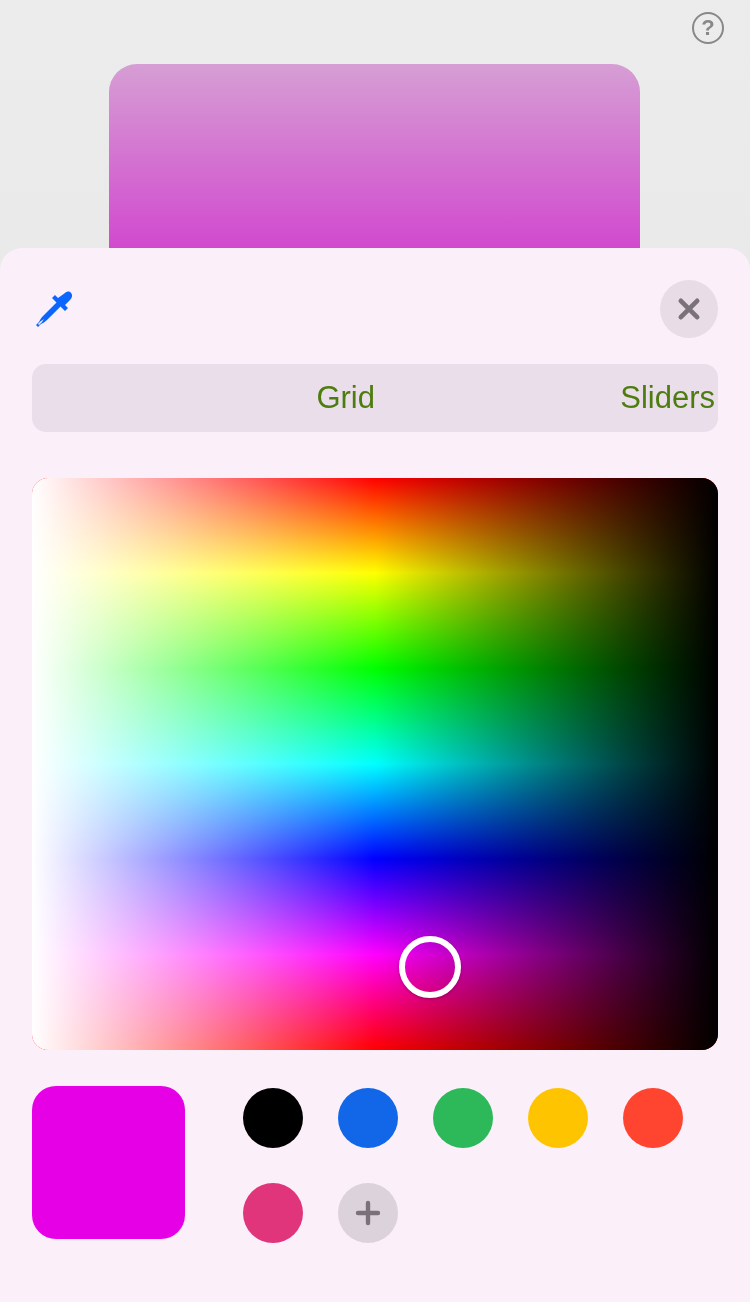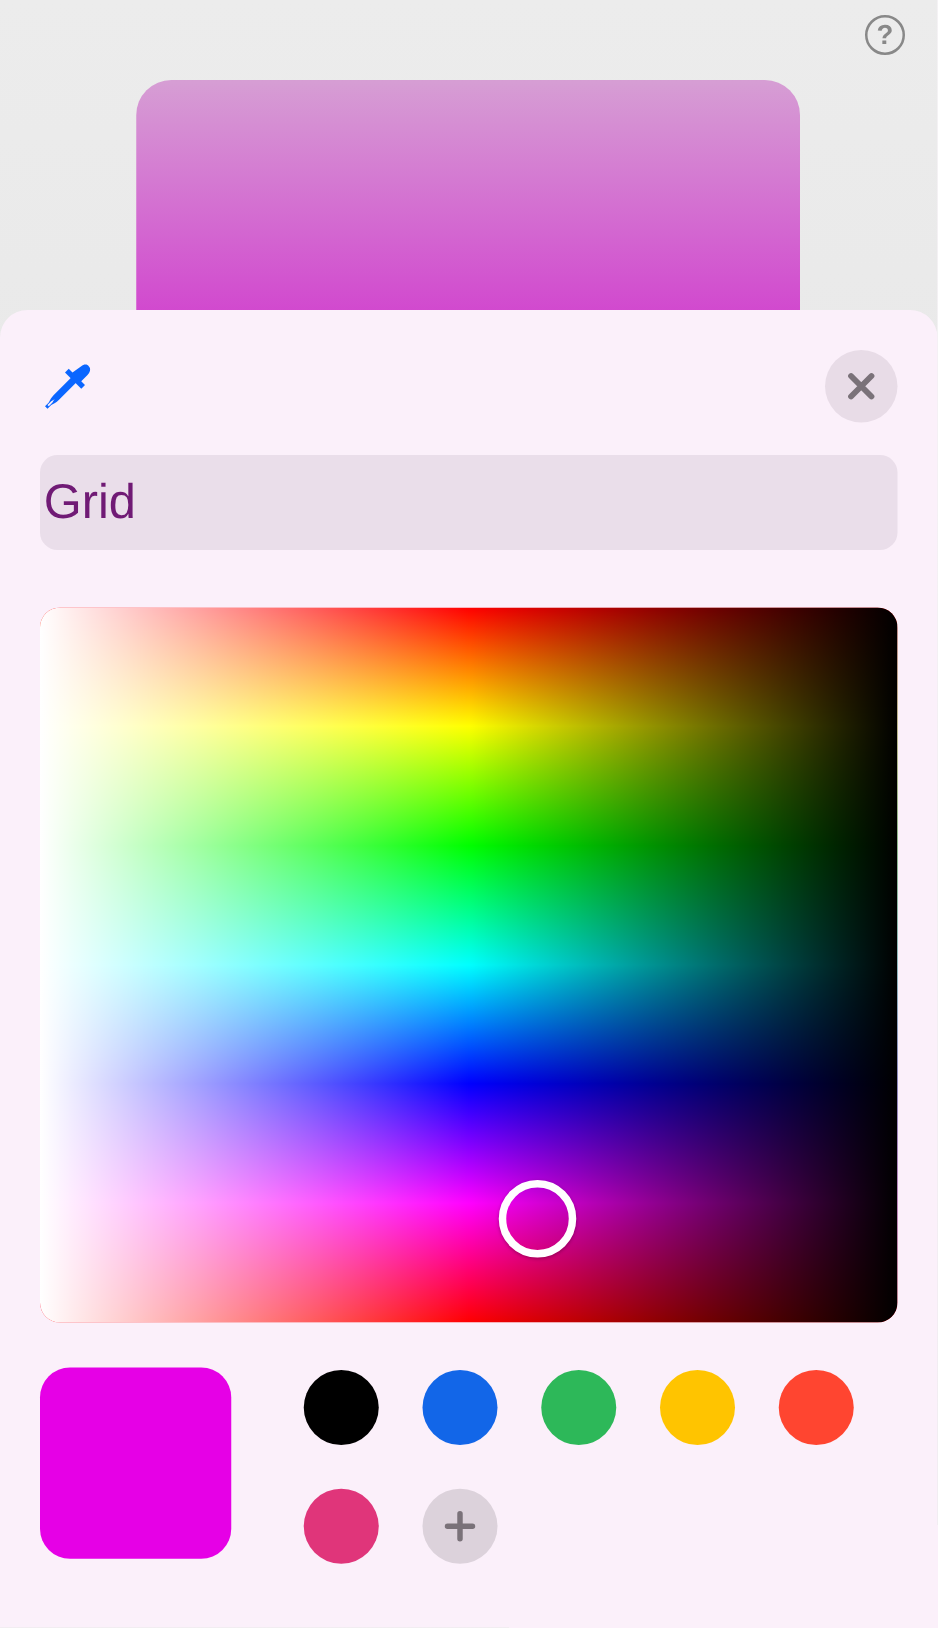--- a/index.html
+++ b/index.html
@@ -90,24 +90,24 @@
     .segmented-control {
       display: flex;
       background: #eadeea;
       border-radius: 14px;
       padding: 3px;
       margin-bottom: 46px;
     }
     
     .segment {
       flex: 1;
-      text-align: left;
+      text-align: right;
       padding: 13px 0;
-      font-size: 39px;
-      color: #701a75;
+      font-size: 31px;
+      color: #4d7c0f;
       border-radius: 12px;
       cursor: pointer;
     }
     
     .segment.active {
       background: #fff;
       box-shadow: 0 1px 4px rgba(0,0,0,0.15);
       font-weight: 500;
     }
     
@@ -226,20 +226,21 @@
     </div>
     <div class="close-button">
       <svg viewBox="0 0 24 24">
         <path d="M 5 5 L 19 19 M 19 5 L 5 19" stroke="#7a7279" stroke-width="4" stroke-linecap="round"></path>
       </svg>
     </div>
   </div>
 
   <div class="segmented-control">
     <div class="segment">Grid</div>
+    <div class="segment">Sliders</div>
   </div>
 
   <div class="spectrum-area">
     <div class="spectrum-hue"></div>
     <div class="spectrum-white"></div>
     <div class="spectrum-black"></div>
     <div class="spectrum-cursor"></div>
   </div>
 
   <div class="swatch-row">

